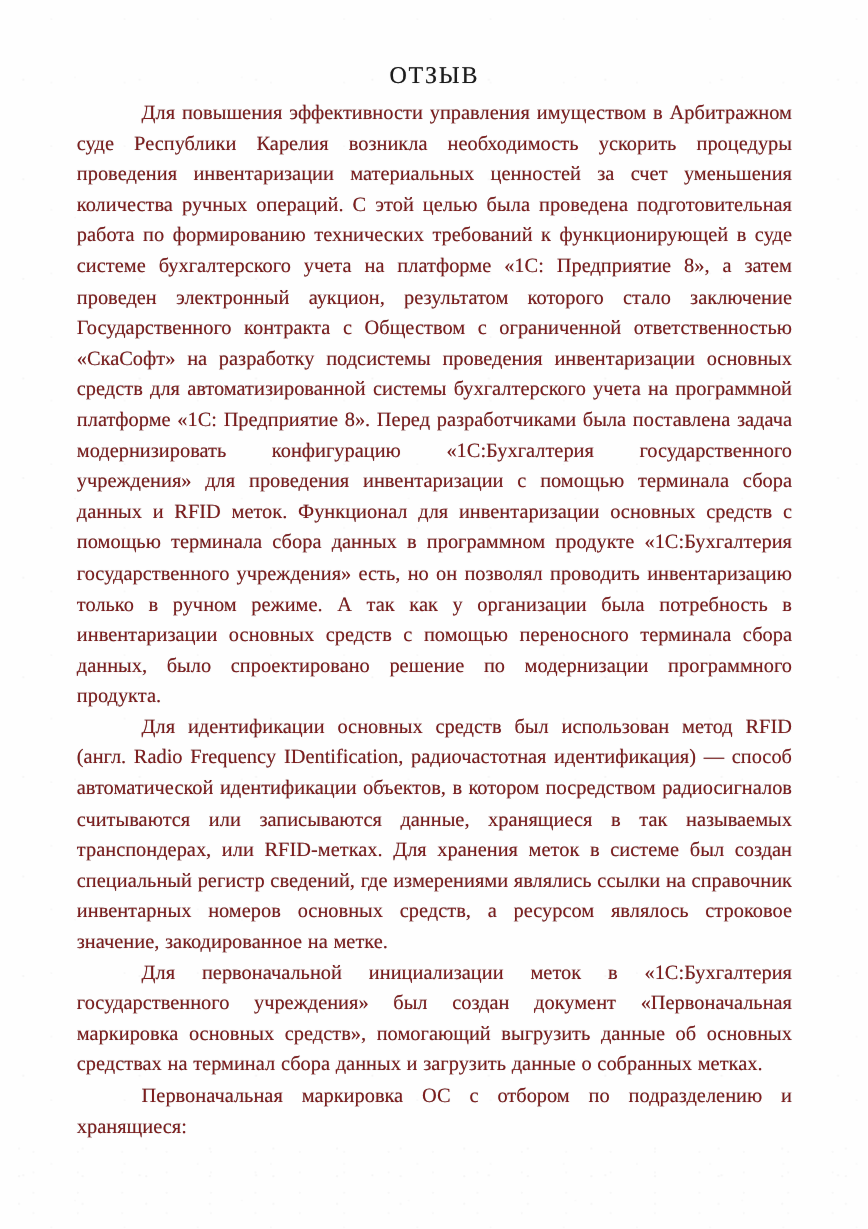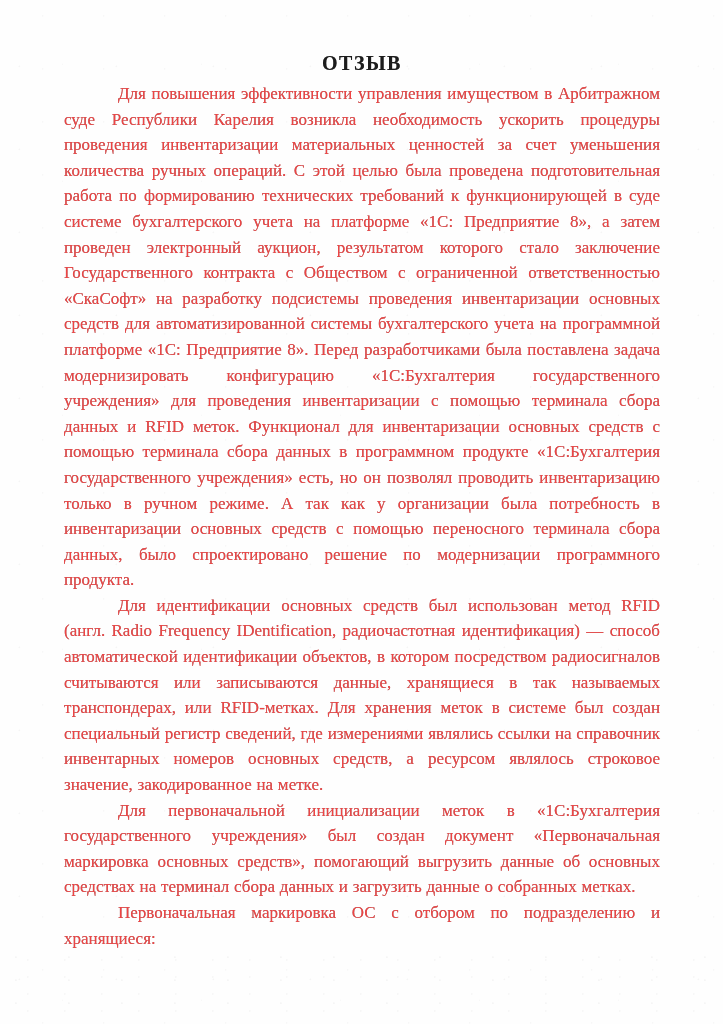--- a/index.html
+++ b/index.html
@@ -41,34 +41,34 @@
   }
   .content {
     position: absolute;
     left: 64px;
     top: 50px;
     width: 596px;
   }
   .title {
     margin: 0 0 5px 0;
     font-size: 20px;
-    font-weight: 700;
+    font-weight: 400;
     letter-spacing: 1.5px;
     text-align: center;
     color: #1c1c1c;
     line-height: 26px;
     text-shadow: 0 0 0.6px rgba(50,50,50,0.65);
   }
   .para {
     margin: 0;
     font-size: 17px;
     line-height: 25.6px;
     text-align: justify;
     text-indent: 54px;
-    color: #ef4444;
+    color: #7f1d1d;
     hyphens: none;
     word-spacing: 0.5px;
     text-shadow: 0 0 0.6px rgba(55,55,55,0.6);
   }
 </style>
 </head>
 <body>
 
 <div class="page">
   <div class="noise"></div>

